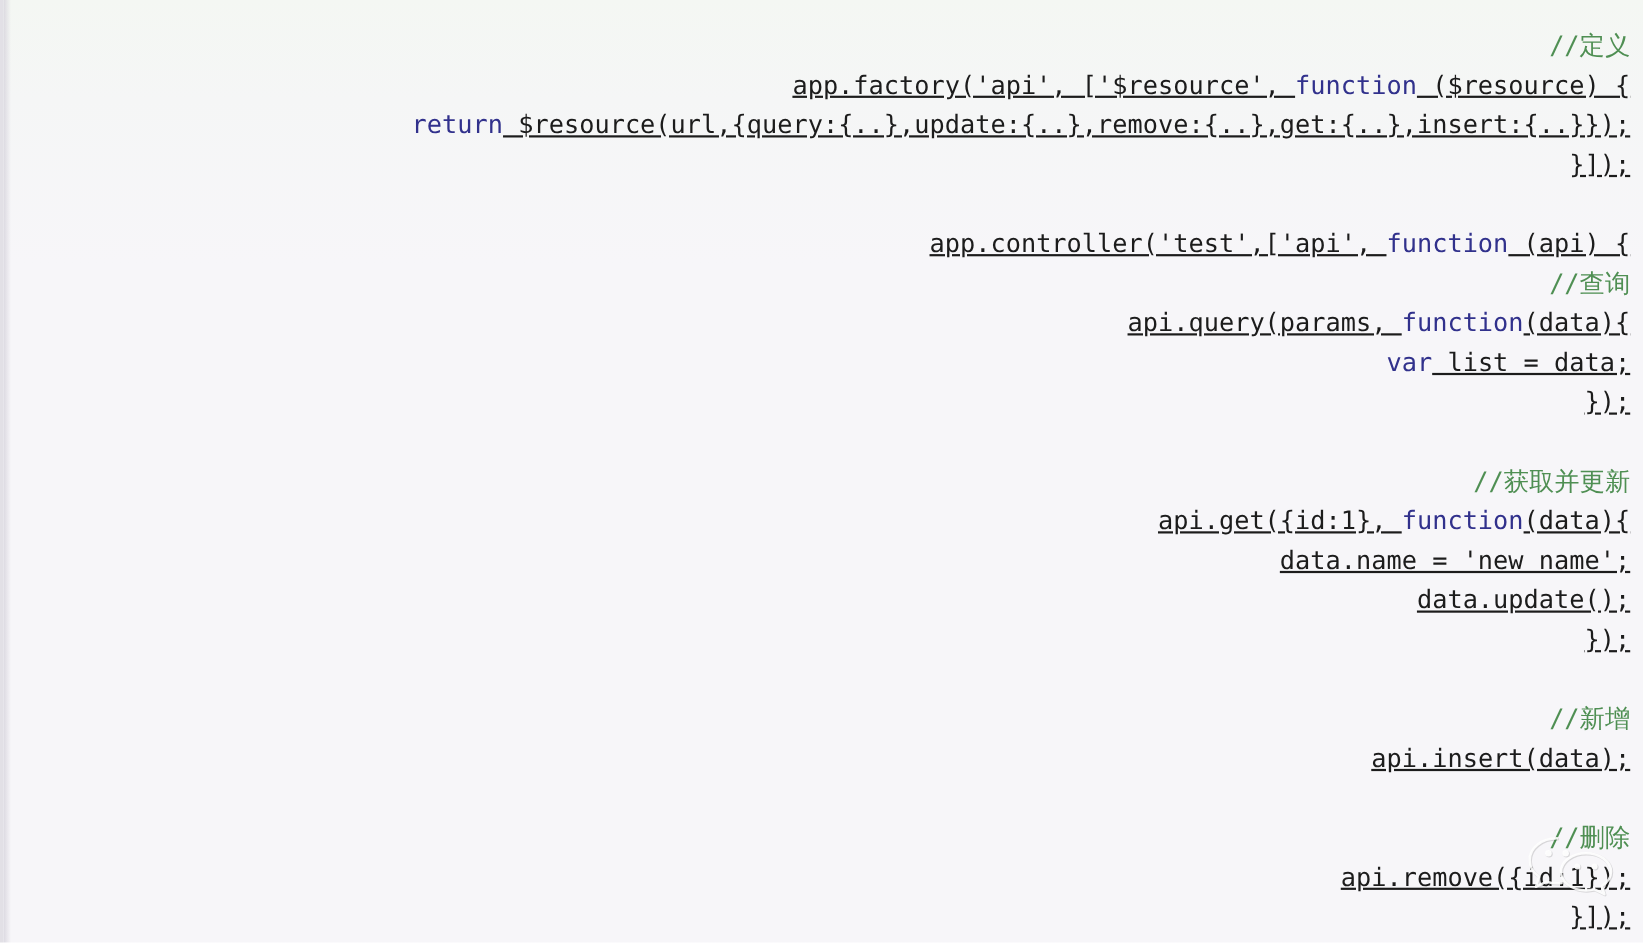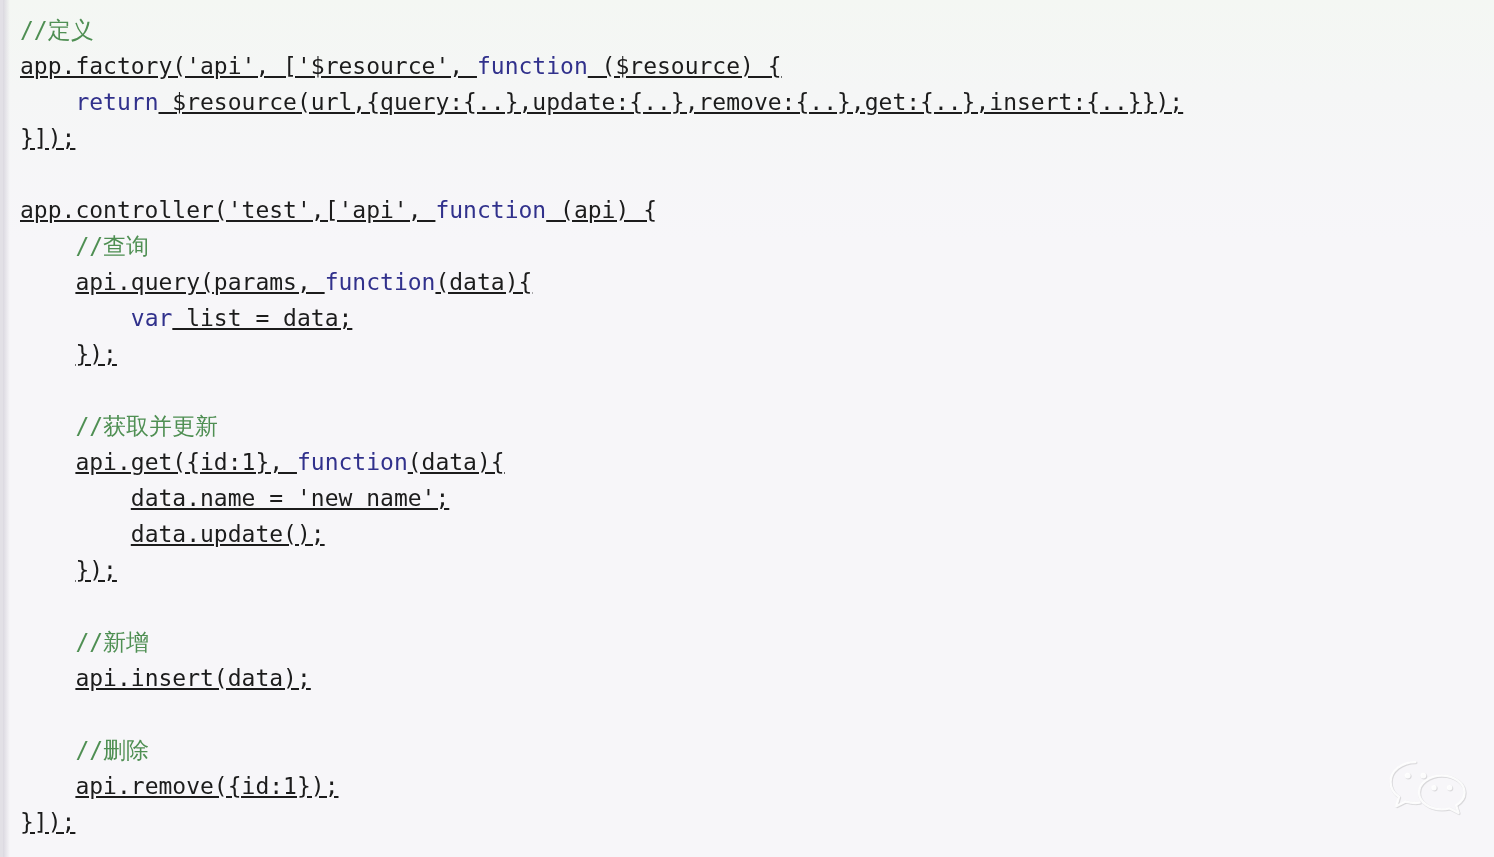--- a/index.html
+++ b/index.html
@@ -41,21 +41,22 @@
     bottom: 0;
     width: 7px;
     background: linear-gradient(to right, rgba(214,211,220,0.85), rgba(247,246,249,0));
     pointer-events: none;
   }
 
   #code-lines {
     position: relative;
     z-index: 2;
     padding: 12px 0 0 0;
-    margin: 0;
+    margin: 12px;
+    text-align: right;
   }
 
   .code-line {
     height: 36px;
     line-height: 36px;
     font-size: 23px;
     letter-spacing: 0px;
     white-space: pre;
     color: #1c1c1c;
     padding-left: 17px;

